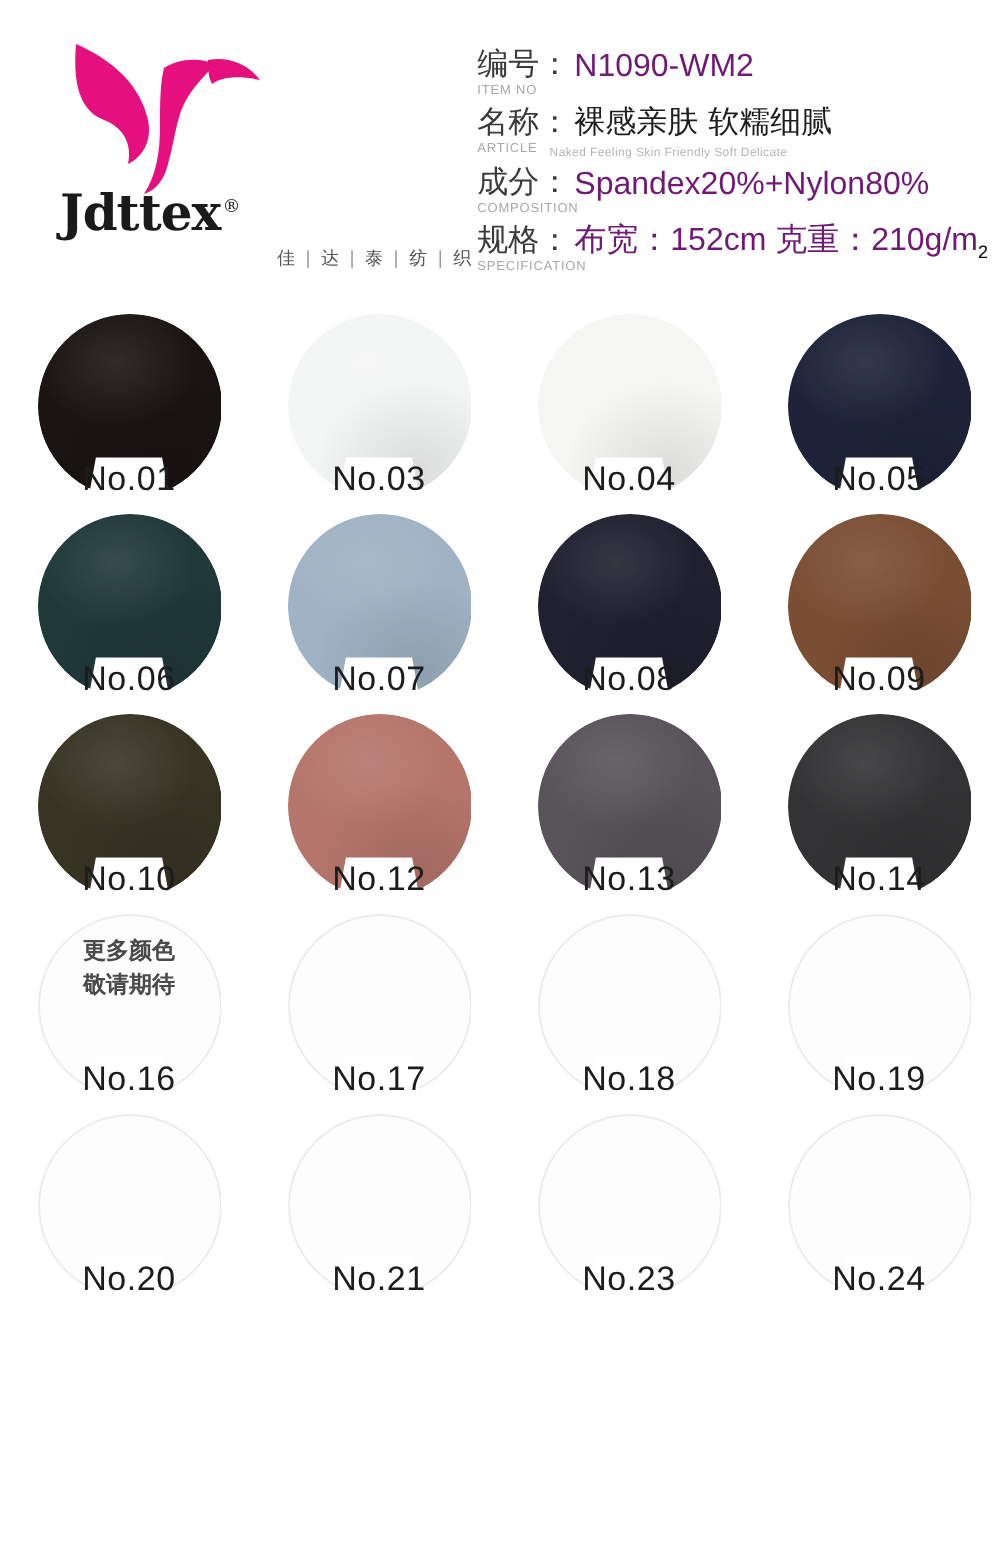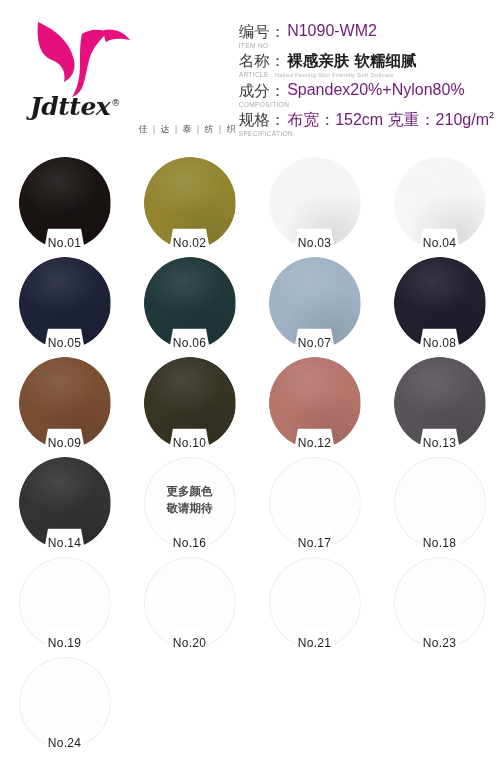--- a/index.html
+++ b/index.html
@@ -14,46 +14,45 @@
   
   .header { position: relative; display: flex; height: 155px; padding: 10px 0 0 0; }
 
   .brand { width: 255px; position: relative; padding-left: 22px; padding-top: 6px; }
   .brand-mark { width: 112px; height: 82px; display:block; margin-left: 4px; }
   .wordmark {
     position: relative; width: 150px; margin-left: 8px; margin-top: -4px;
     font-family: "DejaVu Serif", "Liberation Serif", serif;
     font-weight: 700; font-size: 25px; letter-spacing: -0.5px; color: #1a1a1a;
     line-height: 1;
-    font-style: italic;
   }
   .wordmark .reg {
     font-size: 9px; vertical-align: super; font-weight: 400; margin-left: 1px;
   }
   .brand-cn {
     margin-left: 10px; margin-top: 4px;
     font-size: 9px; color: #555; letter-spacing: 1px;
     font-family: "DejaVu Sans", sans-serif;
     text-align: right;
   }
   .brand-cn span { margin: 0 2px; color:#999; }
 
   .specs { flex: 1; padding-top: 12px; padding-right: 6px; }
   .spec-row { margin-bottom: 1px; }
-  .spec-line { display: flex; align-items: flex-start; white-space: nowrap; }
+  .spec-line { display: flex; align-items: flex-end; white-space: nowrap; }
   .spec-label {
     font-size: 15.5px; color: #3a3a3a; font-weight: 400;
     font-family: "DejaVu Sans", sans-serif;
   }
   .spec-value {
     font-size: 16px; color: #701a75; margin-left: 2px;
     font-family: "Liberation Sans", sans-serif;
   }
   .spec-value.cn-bold {
-    font-weight: 700; font-size: 15.5px; color:#1d1d1d;
+    font-weight: 400; font-size: 15.5px; color:#1d1d1d;
     font-family: "DejaVu Sans", sans-serif;
   }
   .spec-en {
     font-size: 6.5px; color: #a8a8a8; letter-spacing: 0.4px;
     text-transform: uppercase; margin-top: -1px; margin-bottom: 2px;
     font-family: "Liberation Sans", sans-serif;
   }
   .spec-sub-en {
     font-size: 6px; color:#b5b5b5; margin-left: 6px; letter-spacing: .2px;
     font-family: "Liberation Sans", sans-serif;
@@ -99,27 +98,27 @@
       72% 100%, 68% 78%, 32% 78%, 28% 100%, 0% 100%
     );
     background:
       radial-gradient(ellipse 70% 55% at 42% 26%, rgba(255,255,255,.10), rgba(255,255,255,0) 65%),
       radial-gradient(ellipse 80% 70% at 70% 85%, rgba(0,0,0,.10), rgba(0,0,0,0) 70%);
   }
 
   .swatch-label {
     position: absolute; left: 50%; transform: translateX(-50%);
     bottom: 5px;
-    font-size: 12px; color: #1c1c1c; letter-spacing: .3px;
+    font-size: 17px; color: #1c1c1c; letter-spacing: .3px;
     font-family: "Liberation Sans", sans-serif;
     white-space: nowrap;
     z-index: 3;
   }
   .soon-text {
-    position:absolute; left:50%; top: 26px; transform: translateX(-50%);
+    position:absolute; left:50%; top: 10px; transform: translateX(-50%);
     text-align:center; line-height: 1.45;
     font-size: 11.5px; color: #4a4a4a; font-weight: 700;
     font-family: "DejaVu Sans", sans-serif;
     white-space: nowrap; z-index: 3;
   }
 </style>
 </head>
 <body>
 
 <div class="page">
@@ -184,27 +183,20 @@
   <div class="grid" id="swatch-grid">
       <div class="cell">
         <div class="swatch">
           <div class="swatch-inner" style="background: rgb(26, 20, 19);"></div>
           <div class="sheen"></div>
         </div>
         <div class="swatch-label">No.01</div>
       </div>
       <div class="cell">
         <div class="swatch">
-          <div class="swatch-inner" style="background: rgb(147, 133, 48);"></div>
-          <div class="sheen"></div>
-        </div>
-        <div class="swatch-label">No.02</div>
-      </div>
-      <div class="cell">
-        <div class="swatch">
           <div class="swatch-inner" style="background: rgb(244, 246, 245);"></div>
           <div class="sheen"></div>
         </div>
         <div class="swatch-label">No.03</div>
       </div>
       <div class="cell">
         <div class="swatch">
           <div class="swatch-inner" style="background: rgb(246, 246, 244);"></div>
           <div class="sheen"></div>
         </div>

